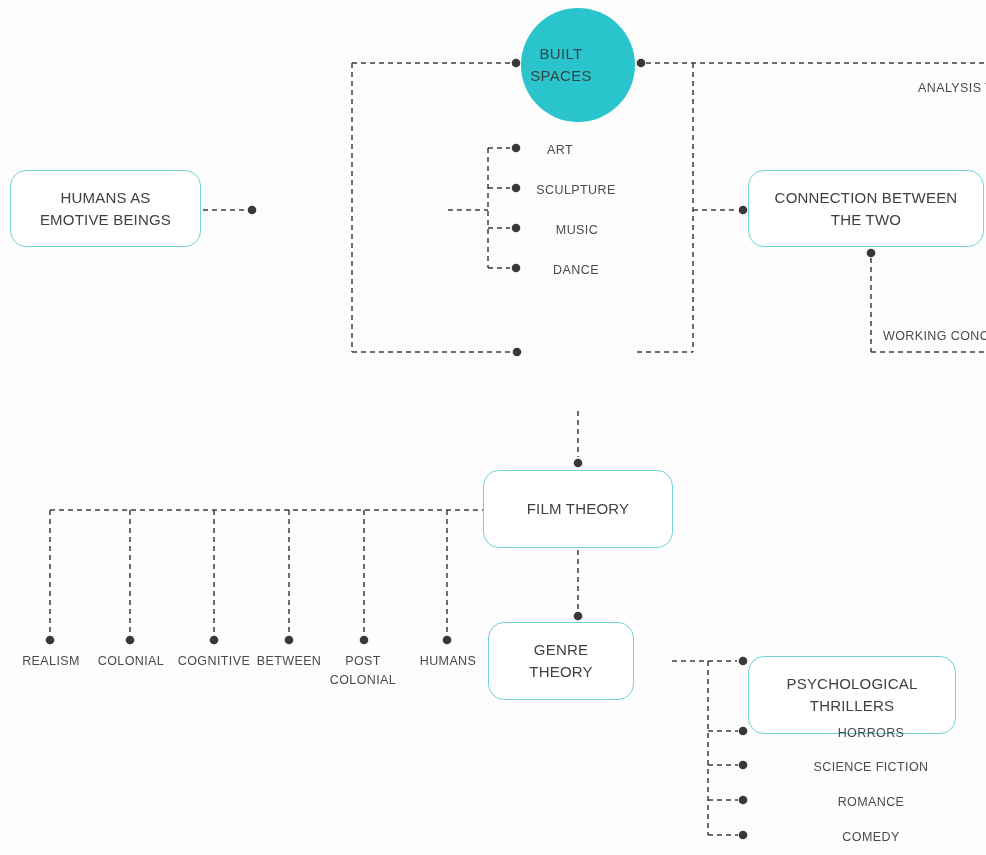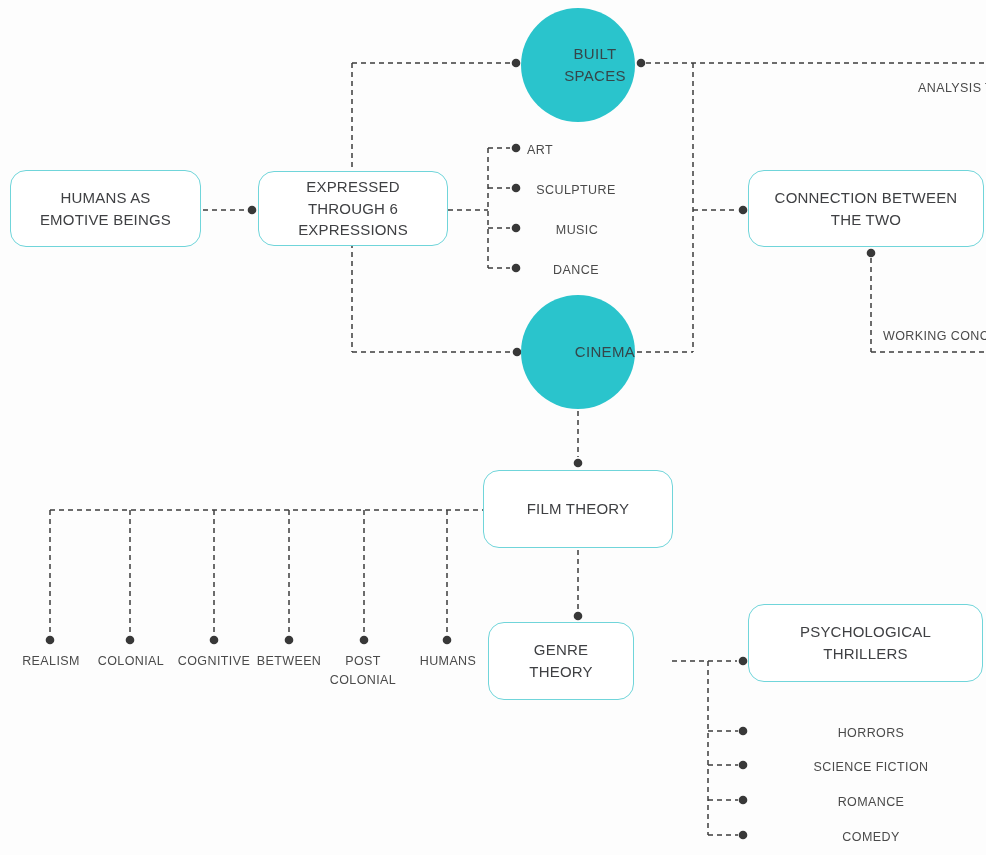--- a/index.html
+++ b/index.html
@@ -11,21 +11,21 @@
   .edges path{fill:none;stroke:#3c3c3c;stroke-width:1.5;stroke-dasharray:5 4;}
   .edges circle{fill:#383838;stroke:none;}
   .node-box{
     position:absolute;background:#ffffff;border:1.5px solid #70d5da;border-radius:16px;
     display:flex;align-items:center;justify-content:center;text-align:center;
     font-size:15px;line-height:1.45;letter-spacing:.2px;color:#3f4043;
     padding:6px 14px;box-sizing:border-box;
   }
   .node-circle{
     position:absolute;width:114px;height:114px;border-radius:50%;background:#2ac4cc;
-    display:flex;align-items:center;justify-content:flex-end;text-align:center;
+    display:flex;align-items:center;justify-content:flex-start;text-align:center;
     font-size:15px;line-height:1.5;letter-spacing:.3px;color:#35464a;
   }
   .leaf{
     position:absolute;transform:translateX(-50%);font-size:12.5px;letter-spacing:.4px;
     color:#4a4a4a;text-align:center;white-space:nowrap;line-height:19px;
   }
   .leaf.wrap{white-space:normal;width:84px;}
   .edge-label{
     position:absolute;font-size:12.5px;letter-spacing:.4px;color:#4a4a4a;white-space:nowrap;
   }
@@ -100,49 +100,43 @@
       <circle cx="743" cy="765" r="4.3"></circle>
       <circle cx="743" cy="800" r="4.3"></circle>
       <circle cx="743" cy="835" r="4.3"></circle>
     </g>
   </svg>
 
   <div class="node-box" style="left:10px;top:170px;width:191px;height:77px;">
     <span>HUMANS AS EMOTIVE BEINGS</span>
   </div>
 
-  <div class="node-box" style="left:258px;top:171px;width:190px;height:75px;">
-    <span>EXPRESSED THROUGH 6 EXPRESSIONS</span>
-  </div>
 
   <div class="node-box" style="left:748px;top:170px;width:236px;height:77px;">
     <span>CONNECTION BETWEEN THE TWO</span>
   </div>
 
   <div class="node-box" style="left:483px;top:470px;width:190px;height:78px;text-align:right;">
     <span>FILM THEORY</span>
   </div>
 
   <div class="node-box" style="left:488px;top:622px;width:146px;height:78px;">
     <span>GENRE THEORY</span>
   </div>
 
-  <div class="node-box" style="left:748px;top:604px;width:235px;height:78px;">
+  <div class="node-box" style="left:748px;top:656px;width:208px;height:78px;">
     <span>PSYCHOLOGICAL THRILLERS</span>
   </div>
 
   <div class="node-circle" style="left:521px;top:8px;">
     <span style="width:80px;">BUILT SPACES</span>
   </div>
 
-  <div class="node-circle" style="left:521px;top:295px;">
-    <span>CINEMA</span>
-  </div>
 
-  <div class="leaf" style="left:540px;top:141px;text-align:center;">ART</div>
+  <div class="leaf" style="left:560px;top:141px;text-align:center;">ART</div>
   <div class="leaf" style="left:576px;top:181px;">SCULPTURE</div>
   <div class="leaf" style="left:577px;top:221px;">MUSIC</div>
   <div class="leaf" style="left:576px;top:261px;">DANCE</div>
 
   <div class="leaf" style="left:51px;top:652px;">REALISM</div>
   <div class="leaf" style="left:131px;top:652px;">COLONIAL</div>
   <div class="leaf" style="left:214px;top:652px;">COGNITIVE</div>
   <div class="leaf" style="left:289px;top:652px;">BETWEEN</div>
   <div class="leaf wrap" style="left:363px;top:652px;">POST COLONIAL</div>
   <div class="leaf" style="left:448px;top:652px;">HUMANS</div>

